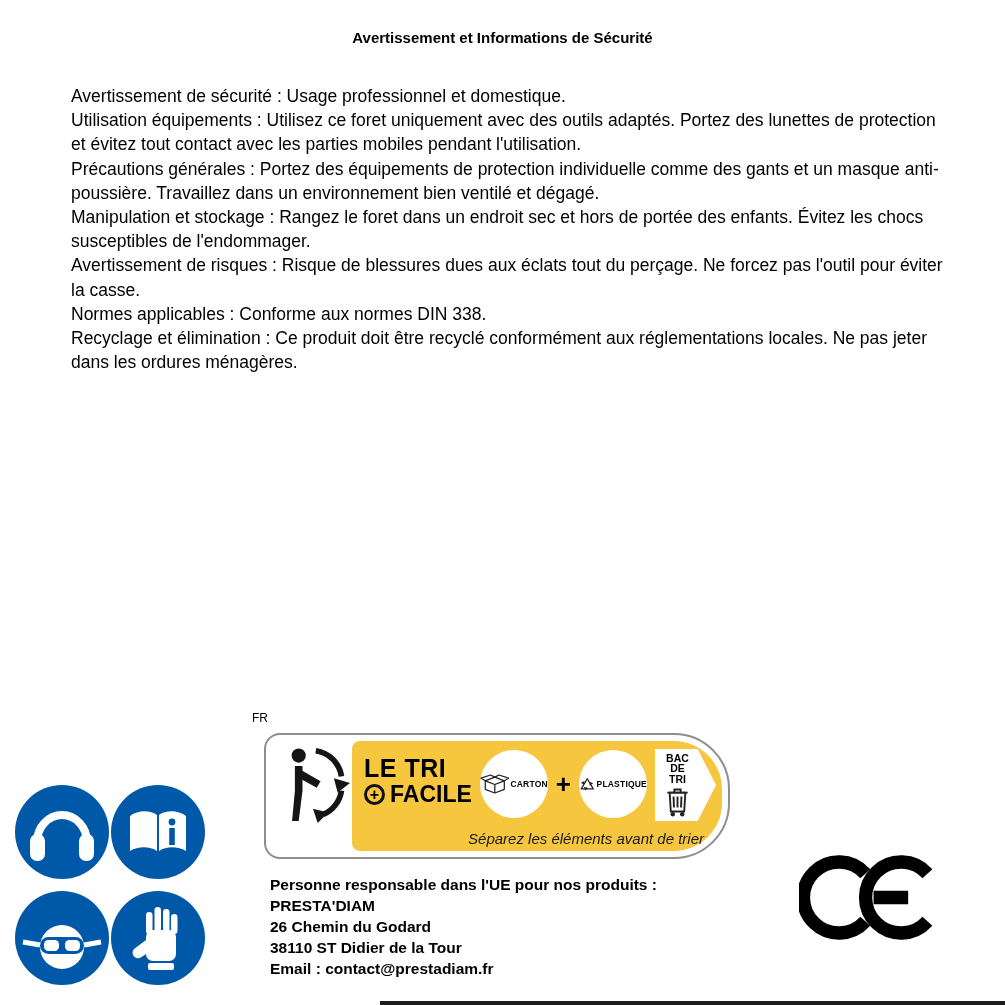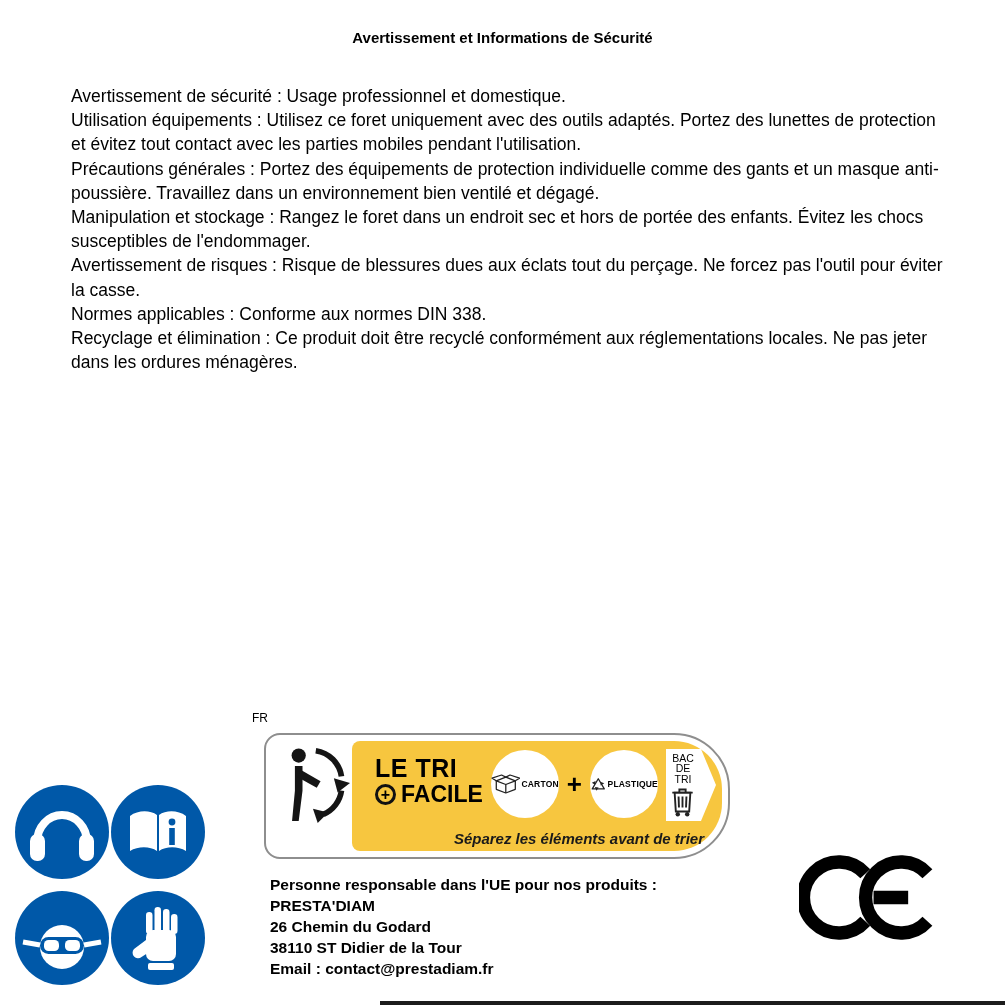--- a/index.html
+++ b/index.html
@@ -36,21 +36,21 @@
     border-radius:16px 56px 56px 16px;
   }
   .triman-wrap { position:absolute; left:8px; top:9px; width:78px; height:84px; }
   .yellow {
     position:absolute; left:86px; top:6px; right:6px; bottom:6px;
     background:var(--banner-yellow, #F7C63F);
     border-radius:8px 48px 48px 8px;
     display:flex; align-items:flex-start;
     padding:8px 6px 0 12px; gap:8px;
   }
-  .letri { padding-top:6px;margin-left:11px; }
+  .letri { padding-top:6px; }
   .letri .l1 { font-size:25px; font-weight:800; letter-spacing:0.5px; line-height:27px; }
   .letri .l2 { display:flex; align-items:center; gap:5px; font-size:23px; font-weight:800; line-height:25px; }
   .plus-circle {
     width:21px; height:21px; border:3px solid #111; border-radius:50%;
     display:flex; align-items:center; justify-content:center;
     font-size:16px; font-weight:900; line-height:1; flex:0 0 auto;
   }
   .mat-circle {
     width:68px; height:68px; background:#fff; border-radius:50%;
     display:flex; flex-direction:row; align-items:center; justify-content:center;
@@ -58,24 +58,24 @@
   }
   .mat-label { font-size:8.5px; font-weight:bold; letter-spacing:0.2px; }
   .mat-plus { font-size:26px; font-weight:900; padding-top:20px; }
   .bac {
     margin-left:auto;
     width:78px; height:72px; background:#fff;
     clip-path:polygon(0 0, 70% 0, 100% 50%, 70% 100%, 0 100%);
     display:flex; flex-direction:column; align-items:center; justify-content:center;
     padding-right:16px;
   }
-  .bac .t { font-size:10.5px; font-weight:400; line-height:10.5px; }
+  .bac .t { font-size:10.5px; font-weight:700; line-height:10.5px; }
   .tagline {
     position:absolute; right:18px; bottom:4px;
-    font-style:italic; font-weight:bold; font-size:15px; color:#1a1a1a;
+    font-style:italic; font-weight:normal; font-size:15px; color:#1a1a1a;
   }
 
   
   .picto { position:absolute; width:96px; height:96px; }
   .picto svg { display:block; }
   .picto-bg { fill:var(--safety-blue, #0058A8); }
   #picto-ear     { left:14px;  top:784px; }
   #picto-manual  { left:110px; top:784px; }
   #picto-eye     { left:14px;  top:890px; }
   #picto-gloves  { left:110px; top:890px; }

